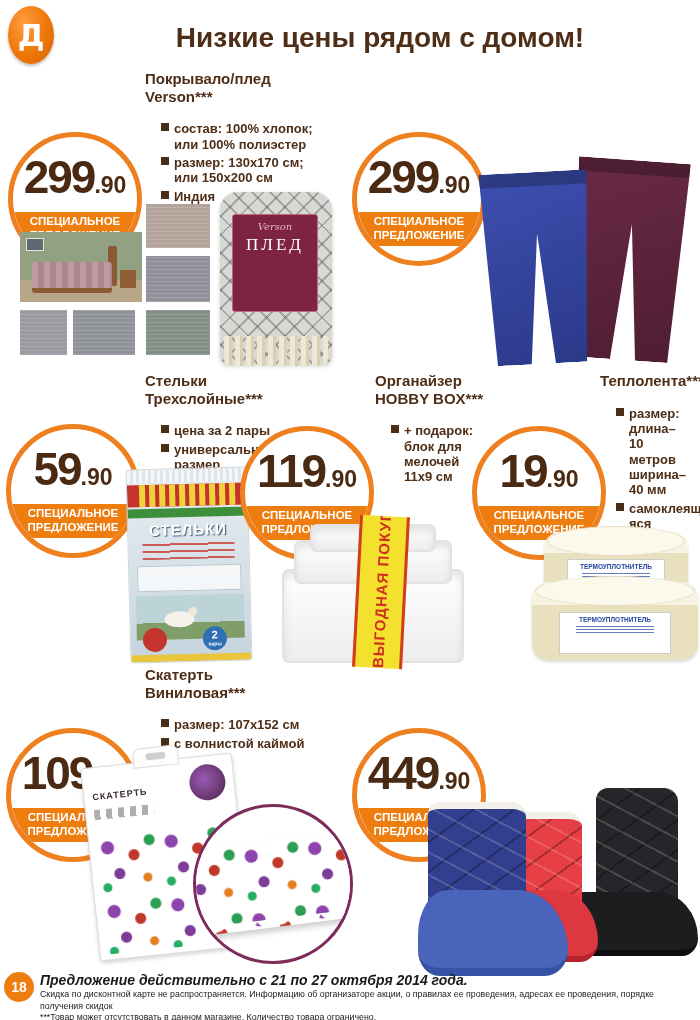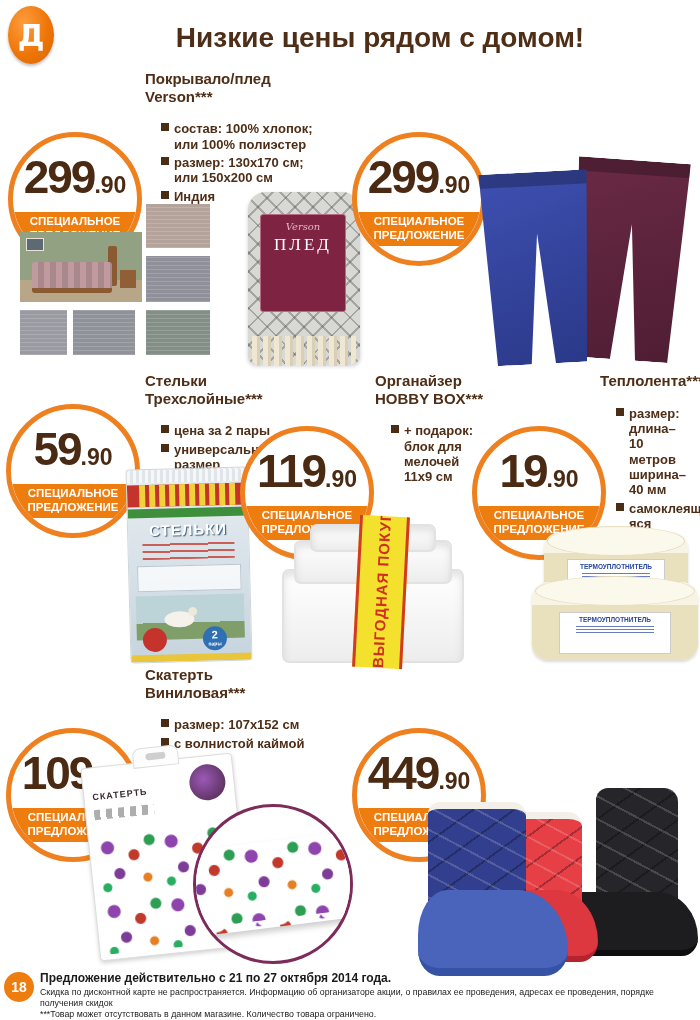--- a/index.html
+++ b/index.html
@@ -42,21 +42,21 @@
   .sw1{left:128px;top:12px;width:64px;height:44px;background-color:#b3a39b;}
   .sw2{left:128px;top:64px;width:64px;height:46px;background-color:#8f909a;}
   .sw3{left:2px;top:118px;width:47px;height:45px;background-color:#9a9aa2;}
   .sw4{left:55px;top:118px;width:62px;height:45px;background-color:#90929a;}
   .sw5{left:128px;top:118px;width:64px;height:45px;background-color:#838f86;}
   
   .plaid{position:absolute;left:202px;top:0;width:112px;height:172px;border-radius:18px 18px 8px 8px;
          background-color:#d8d8d4;
          background-image:repeating-linear-gradient(45deg,rgba(70,70,70,.35) 0 2px,transparent 2px 13px),
                           repeating-linear-gradient(-45deg,rgba(70,70,70,.35) 0 2px,transparent 2px 13px);
-         box-shadow:0 2px 4px rgba(0,0,0,.2);margin-left:28px;}
+         box-shadow:0 2px 4px rgba(0,0,0,.2);}
   .plaid-label{position:absolute;left:12px;top:22px;width:86px;height:98px;background:#7e2341;
          border:1px solid #b86a85;border-radius:3px;color:#fff;text-align:center;padding-top:6px;box-sizing:border-box;}
   .plaid-brand{display:block;font-style:italic;font-size:10px;color:#e3b6c4;font-family:"DejaVu Serif",serif;}
   .plaid-title{display:block;font-family:"Liberation Serif",serif;font-size:17px;letter-spacing:3px;margin-top:3px;}
   .plaid-lines{margin:6px auto 0;width:56px;height:14px;
          background:repeating-linear-gradient(0deg,rgba(255,255,255,.65) 0 1px,transparent 1px 5px);}
   .plaid-barcode{margin:5px auto 0;width:44px;height:15px;background-color:#fff;
          background-image:repeating-linear-gradient(90deg,#000 0 1px,transparent 1px 3px);background-size:90% 70%;
          background-repeat:no-repeat;background-position:center;}
   .tassels{position:absolute;left:4px;right:4px;bottom:-2px;height:30px;border-radius:0 0 8px 8px;
@@ -148,21 +148,21 @@
   .shaft-red{left:88px;top:24px;width:76px;height:98px;background-color:#e63f46;border-top:7px solid #f3efe9;}
   .foot-red{left:56px;top:102px;width:124px;height:66px;background:#dd3840;
         border-radius:26px 46px 20px 20px/40px 56px 22px 22px;border-bottom:6px solid #b5242c;}
   .shaft-blue{left:10px;top:14px;width:98px;height:112px;background-color:#323f8e;border-top:7px solid #f3efe9;}
   .foot-blue{left:0;top:102px;width:150px;height:78px;background:#4a63bb;
         border-radius:30px 52px 24px 22px/46px 62px 26px 26px;border-bottom:8px solid #3552a5;}
   
   .pageno{position:absolute;left:4px;top:972px;width:30px;height:30px;border-radius:50%;background:#ee7d10;
         color:#fff;font-weight:bold;font-size:14px;display:flex;align-items:center;justify-content:center;}
   .legal{position:absolute;left:40px;top:971px;right:6px;color:#1a1a1a;line-height:1.3;font-size:8.8px;}
-  .legal .b1{font-weight:bold;font-size:12px;}
+  .legal .b1{font-weight:bold;font-size:14px;font-style:italic;}
 </style>
 </head>
 <body>
 
 <div class="page">
 
   <div class="logo">
     <span>Д</span>
   </div>
   <div class="title">Низкие цены рядом с домом!</div>
@@ -247,21 +247,21 @@
           <span class="sq"></span>
           <span class="bt">цена за 2 пары</span>
         </li>
         <li>
           <span class="sq"></span>
           <span class="bt">универсальный
 размер</span>
         </li>
       </ul>
   </div>
-  <div class="badge" style="left:6px;top:404px;">
+  <div class="badge" style="left:6px;top:424px;">
     <div class="price"><span class="price-int">59</span><span class="price-dec"><span>.</span><span>90</span></span></div>
     <div class="offer-band">
         <div>СПЕЦИАЛЬНОЕ</div>
         <div>ПРЕДЛОЖЕНИЕ</div>
       </div>
   </div>
   <div class="art insoles" style="left:128px;top:468px;width:120px;height:192px;">
     <div class="ins-crimp"></div>
     <div class="ins-red"></div>
     <div class="ins-green"></div>

